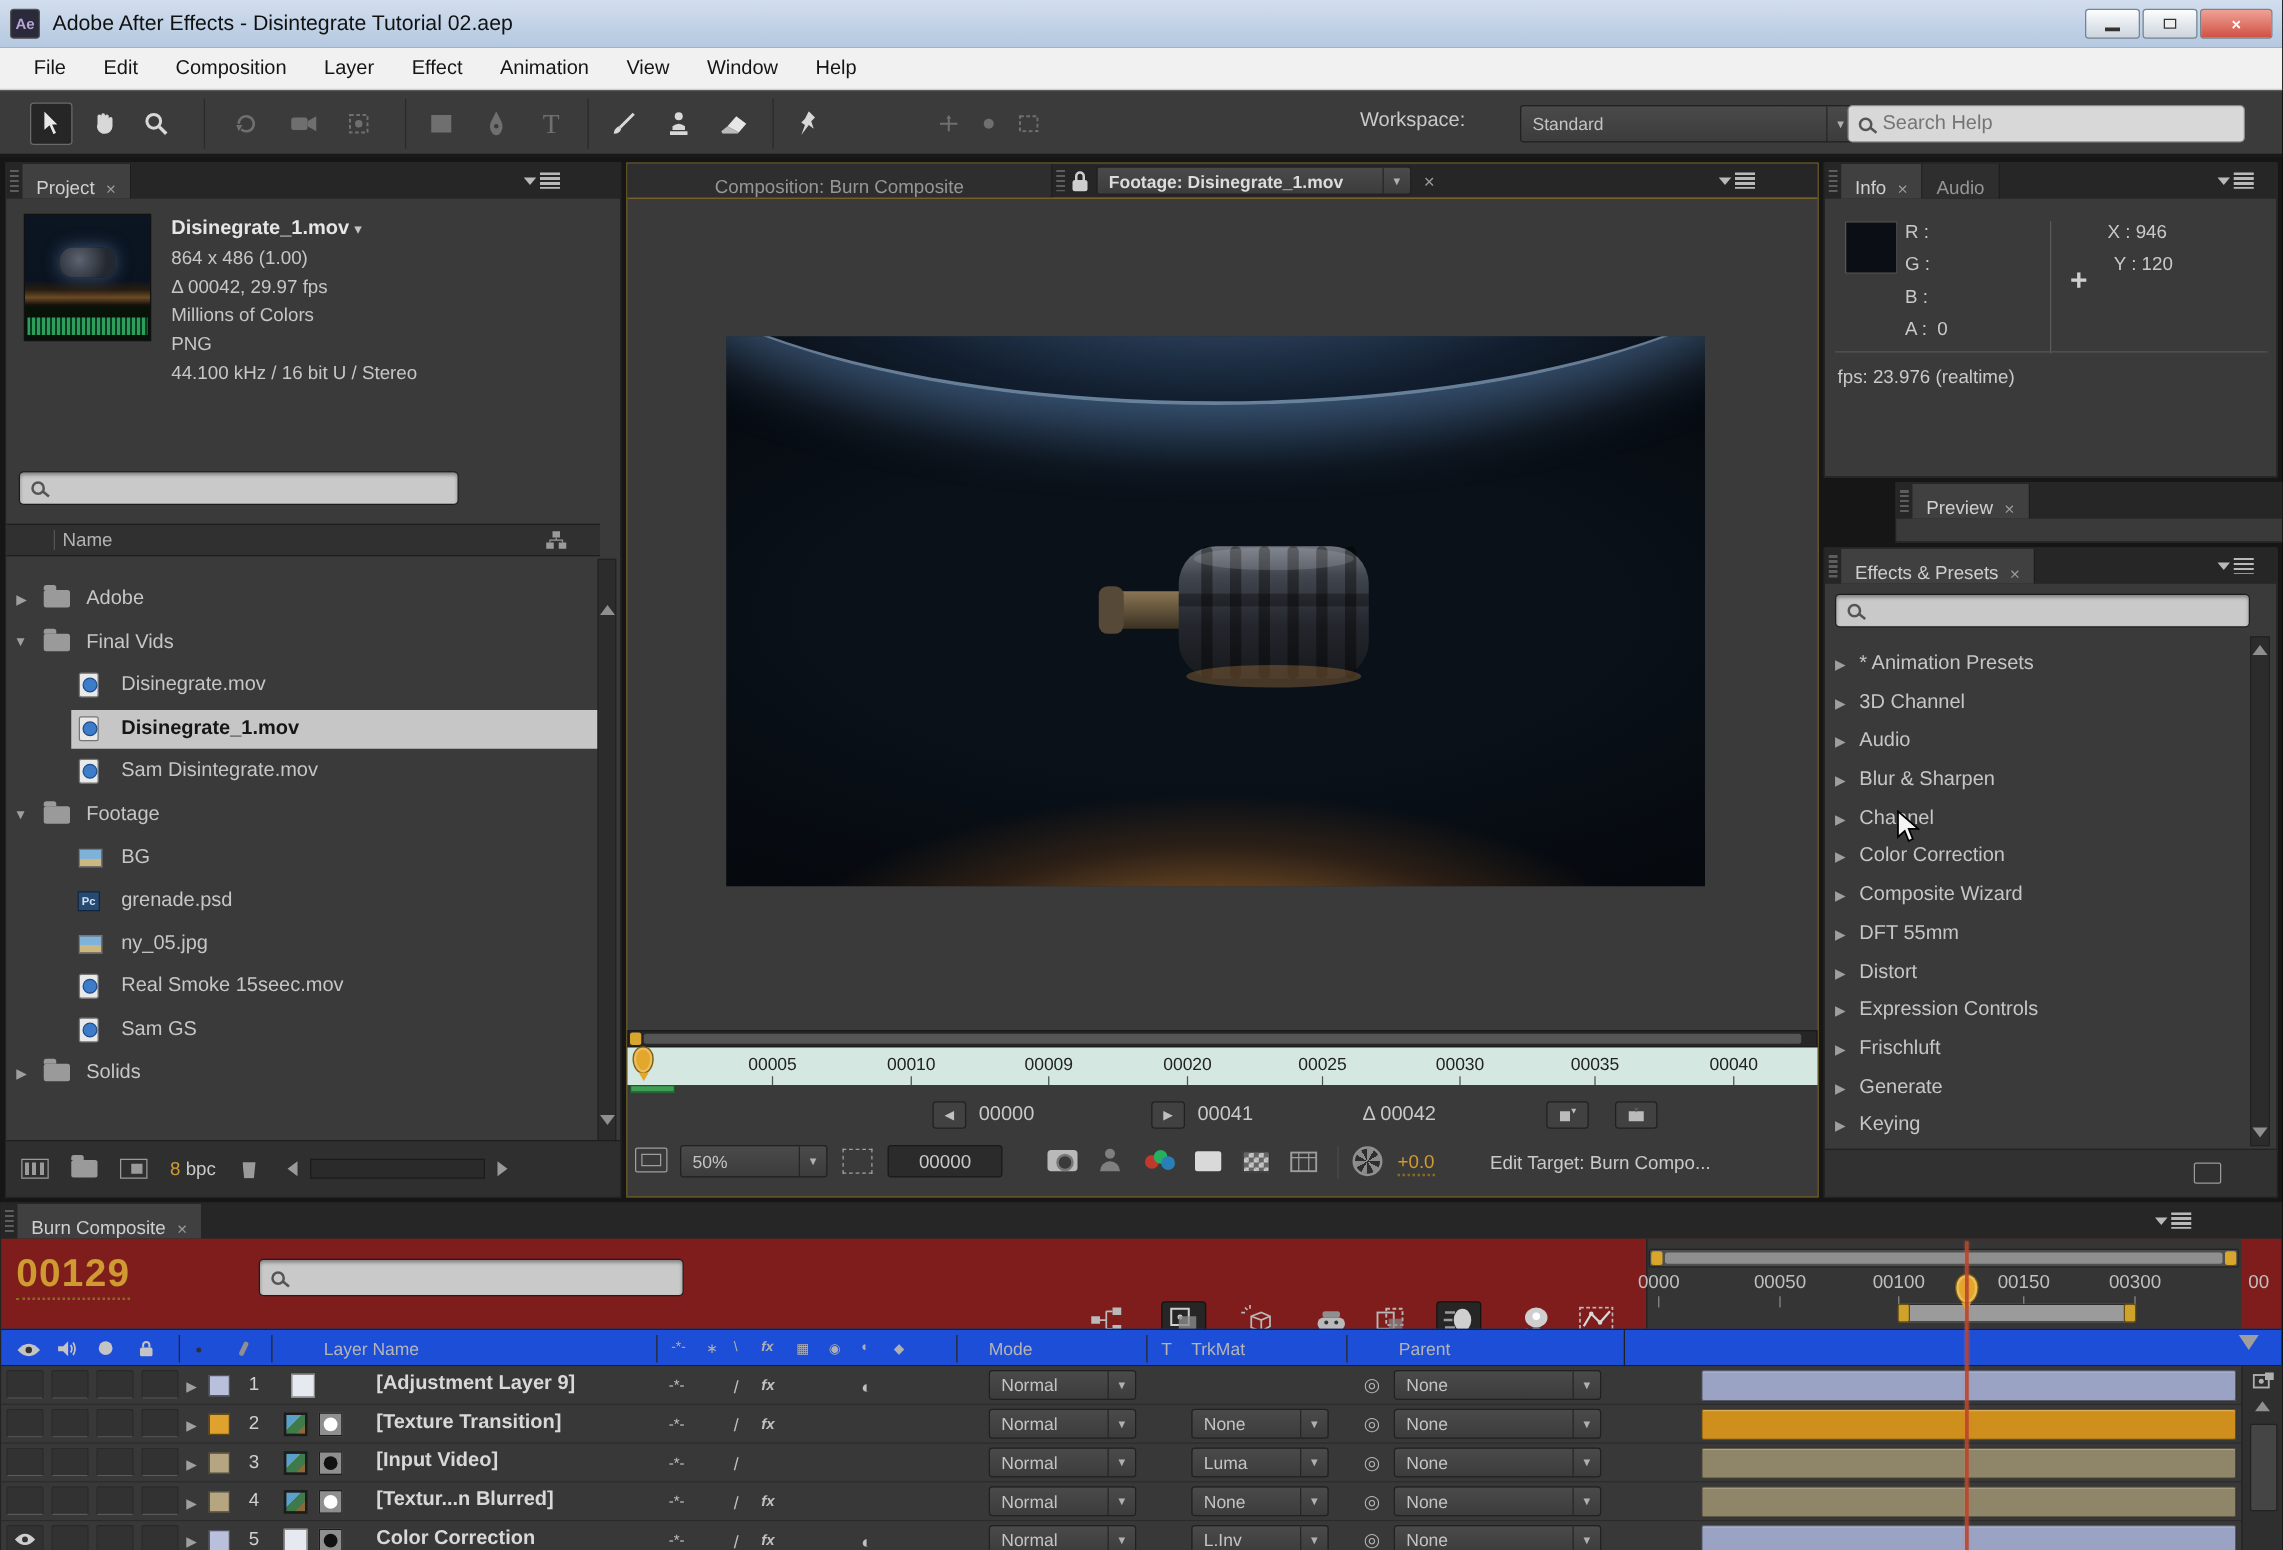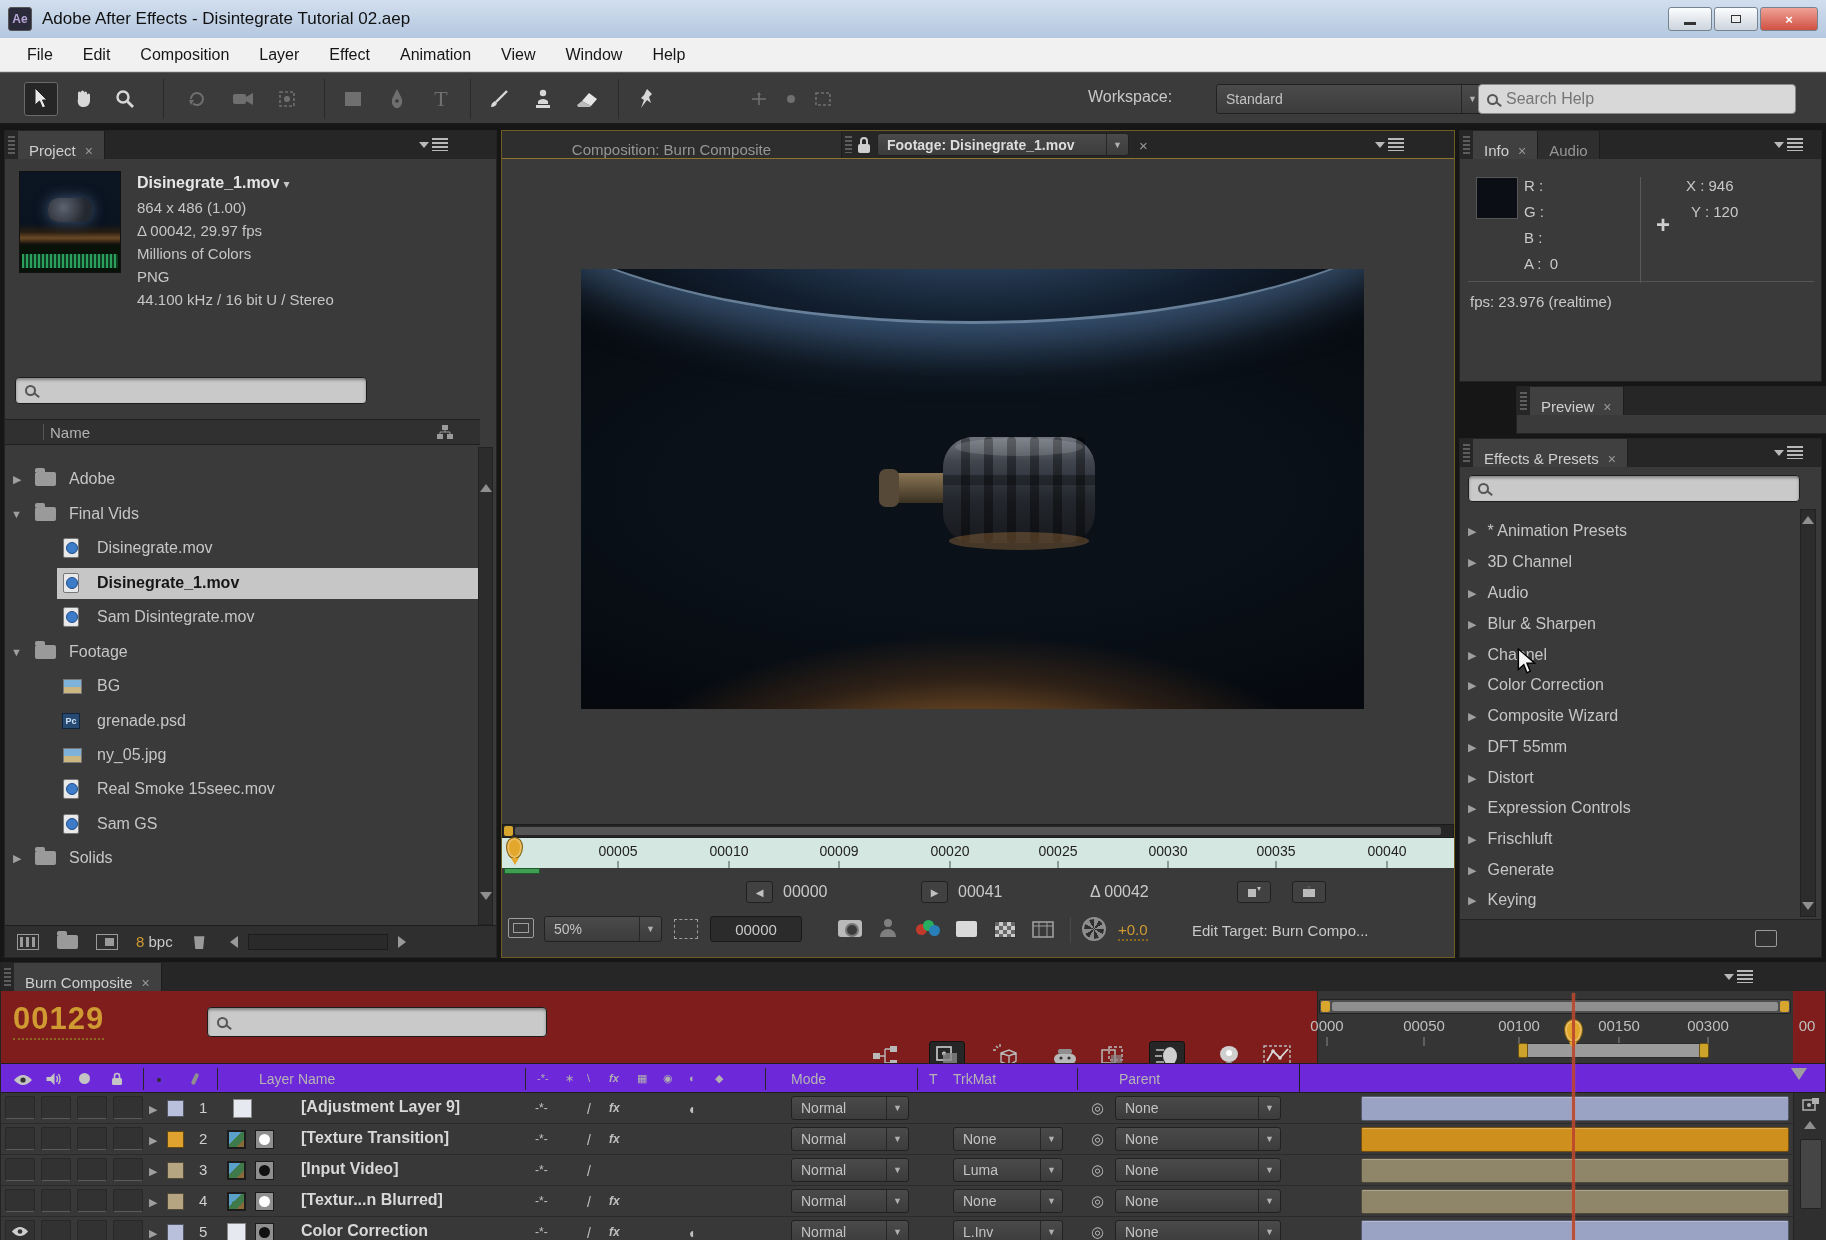--- a/index.html
+++ b/index.html
@@ -74,21 +74,21 @@
 .sel-bg{position:absolute;background:#c6c6c6}
 .folder{width:21px;height:14px;background:#9a9a9a;border-radius:2px;position:relative}
 .folder::before{content:"";position:absolute;top:-4px;left:0;width:10px;height:4px;background:#9a9a9a;border-radius:2px 2px 0 0}
 .fmovie{width:16px;height:20px;background:#e9e9e9;border-radius:2px;position:relative;border:1px solid #777}
 .fmovie::after{content:"";position:absolute;left:2px;top:3px;width:10px;height:10px;border-radius:50%;background:#3d7cc9;border:1px solid #1d4d8a}
 .fimage{width:19px;height:15px;border:1px solid #777;background:linear-gradient(#7fb2d9 55%,#cdb780 55%)}
 .fpsd{width:18px;height:16px;background:#274a73;border:1px solid #10253d;color:#cfe2f5;font-size:9px;display:flex;align-items:center;justify-content:center;font-weight:bold}
 .scroll{position:absolute;background:#2c2c2c;border:1px solid #222}
 .scr-arrow{position:absolute;width:0;height:0;border-left:6px solid transparent;border-right:6px solid transparent}
 .up{border-bottom:8px solid #8f8f8f}.down{border-top:8px solid #8f8f8f}
-.pfooter{position:absolute;left:0;right:0;bottom:0;height:32px;background:#2f2f2f;border-top:1px solid #1e1e1e;display:flex;align-items:center}
+.pfooter{position:absolute;left:0;right:0;bottom:0;height:45px;background:#2f2f2f;border-top:1px solid #1e1e1e;display:flex;align-items:center}
 .fico{width:22px;height:16px;border:1px solid #9a9a9a;position:relative;margin-right:18px}
 .fico.film::after{content:"";position:absolute;inset:2px;background:repeating-linear-gradient(90deg,#9a9a9a 0 3px,transparent 3px 6px)}
 .fico.comp::after{content:"";position:absolute;inset:3px 3px 3px 8px;background:#9a9a9a}
 .trash{width:13px;height:15px;background:#9a9a9a;clip-path:polygon(10% 15%,90% 15%,80% 100%,20% 100%);position:relative;margin-right:18px}
 .bpc{font-size:15px;margin-right:20px;white-space:nowrap}
 .bpc .v{color:#cf9a31}
 
 
 #viewer{border:1px solid #6e5c23}
 .vtabbar{border-bottom:1px solid #8f742a}
@@ -138,21 +138,21 @@
 .itxt{position:absolute;font-size:15px;color:#c9c9c9;white-space:nowrap}
 .plus{position:absolute;font-size:24px;color:#cfcfcf;font-weight:bold}
 
 
 .erow{position:absolute;left:8px;height:28px;display:flex;align-items:center;gap:11px;font-size:16px;color:#c6c6c6;white-space:nowrap}
 .erow .tw{font-size:11px;color:#9f9f9f}
 .efooter{position:absolute;left:0;right:0;bottom:0;height:38px;background:#313131;border-top:1px solid #222}
 
 
 .tl-controls{position:absolute;left:0;top:28px;right:0;height:72px;background:#7f1d1d}
-.tl-hdr{position:absolute;left:0;top:100px;right:0;height:30px;background:#6d28d9;border-top:1px solid #1e1e1e;border-bottom:1px solid #1e1e1e;
+.tl-hdr{position:absolute;left:0;top:100px;right:0;height:30px;background:#1d4ed8;border-top:1px solid #1e1e1e;border-bottom:1px solid #1e1e1e;
   color:#b5b5b5;font-size:14px}
 .hlbl{position:absolute;top:7px;white-space:nowrap}
 .swglyph{position:absolute;top:8px;font-size:11px;color:#b0b0b0}
 .trow{position:absolute;left:0;right:0;height:31px;background:#383838;border-bottom:1px solid #2b2b2b}
 .avc{position:absolute;top:3px;width:30px;height:23px;background:#323232;border:1px solid #282828;border-bottom:1px solid #5b5b5b;border-radius:2px;
   display:flex;align-items:center;justify-content:center}
 .ltw{position:absolute;top:10px;font-size:11px;color:#9f9f9f}
 .lswatch{position:absolute;top:7px;width:17px;height:17px;border:1px solid rgba(0,0,0,.55)}
 .lnum{position:absolute;top:6px;font-size:15px;color:#cfcfcf}
 .lname{position:absolute;top:5px;font-size:16px;font-weight:bold;color:#d8d8d8;white-space:nowrap}

